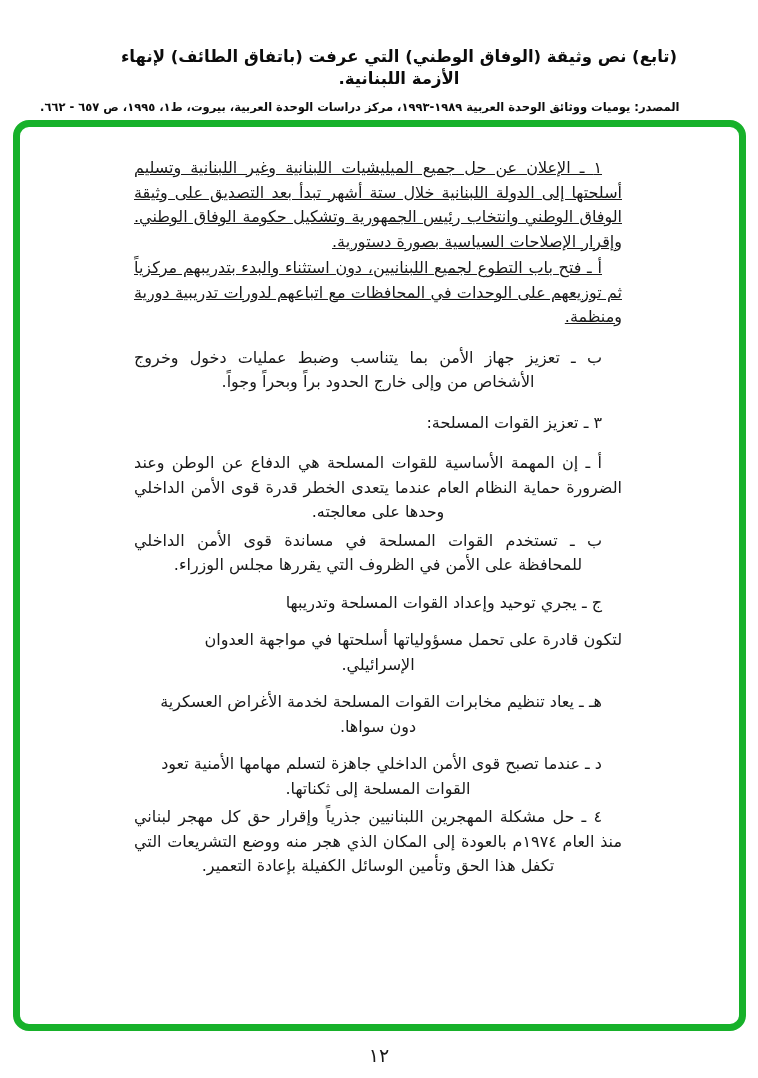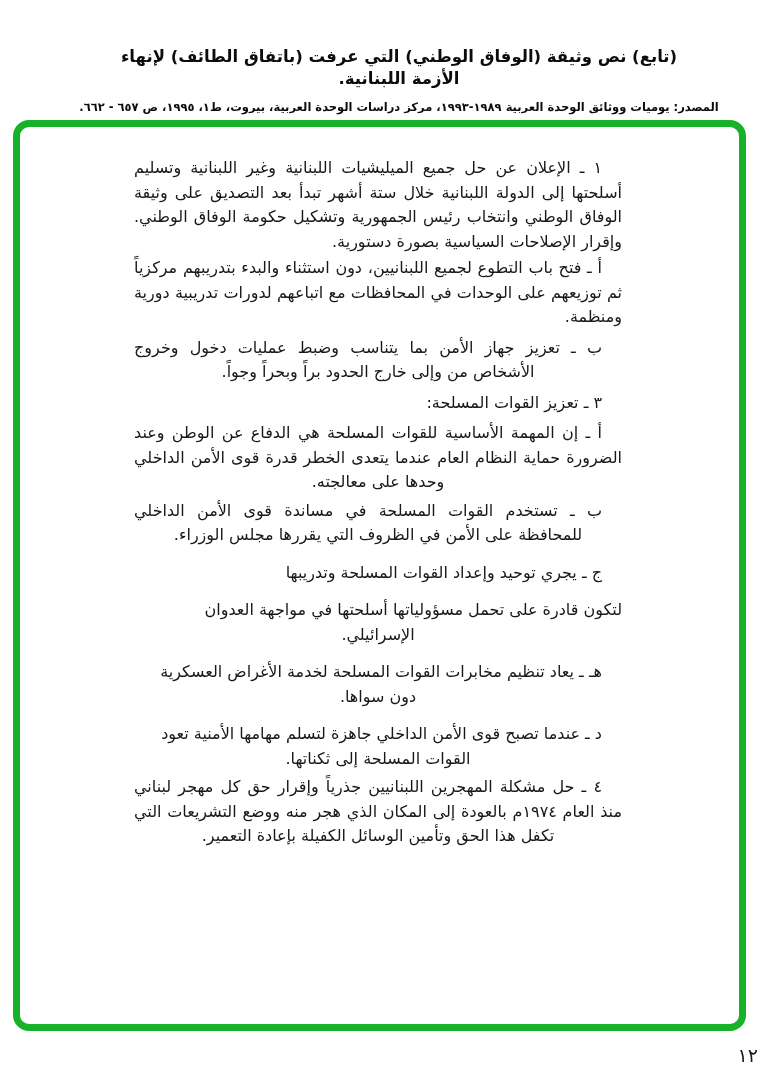--- a/index.html
+++ b/index.html
@@ -26,21 +26,21 @@
     font-size: 16.5px;
     font-weight: bold;
     line-height: 22px;
     padding: 0 60px;
   }
   .source {
     font-size: 11.5px;
     font-weight: bold;
     margin-top: 10px;
     white-space: nowrap;
-    text-align: center;
+    text-align: left;
   }
   .frame {
     position: absolute;
     left: 13px;
     top: 120px;
     width: 719px;   
     height: 897px;  
     border: 7px solid var(--frame-green, #17b12a);
     border-radius: 16px;
     background: transparent;
@@ -52,32 +52,32 @@
     width: 488px;
     direction: rtl;
     text-align: justify;
     font-size: 16px;
     line-height: 24.5px;
     color: #181818;
   }
   .para { margin: 0; }
   .indent { text-indent: 20px; }
   .single { text-align: right; }
-  .last-right  { text-align-last: right; }
+  .last-right  { text-align-last: right; text-decoration: underline; }
   .last-center { text-align-last: center; }
   .gap-xs { margin-top: 2px; }
-  .gap-s  { margin-top: 6px; }
+  .gap-s  { margin-top: 16px; }
   .gap-m  { margin-top: 4px; }
   .gap-l  { margin-top: 13px; text-align: right; }
   .page-number {
     position: absolute;
     bottom: 12px;
     left: 0;
     right: 0;
-    text-align: right;
+    text-align: center;
     direction: rtl;
     font-size: 19px;
     color: #1a1a1a;
     letter-spacing: 2px;
   }
 </style>
 </head>
 <body>
 
 <div class="header">

